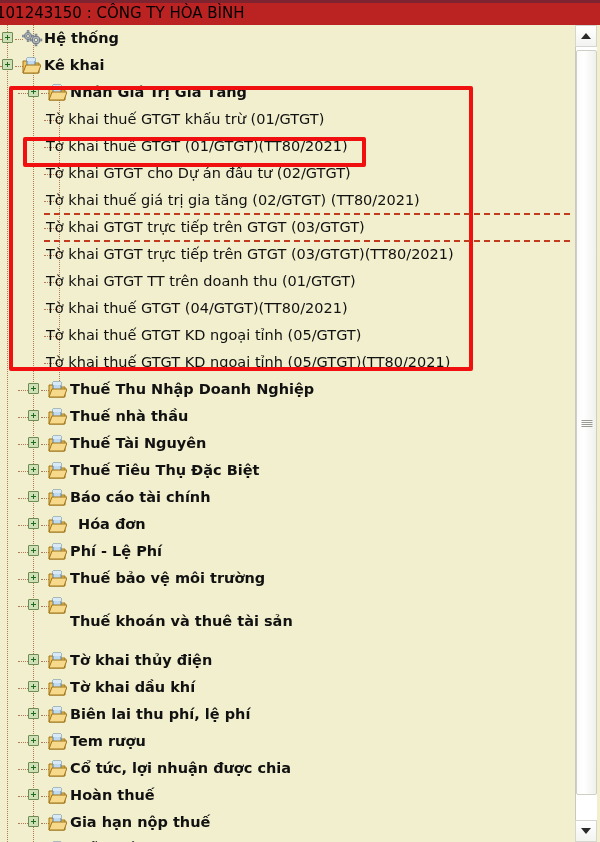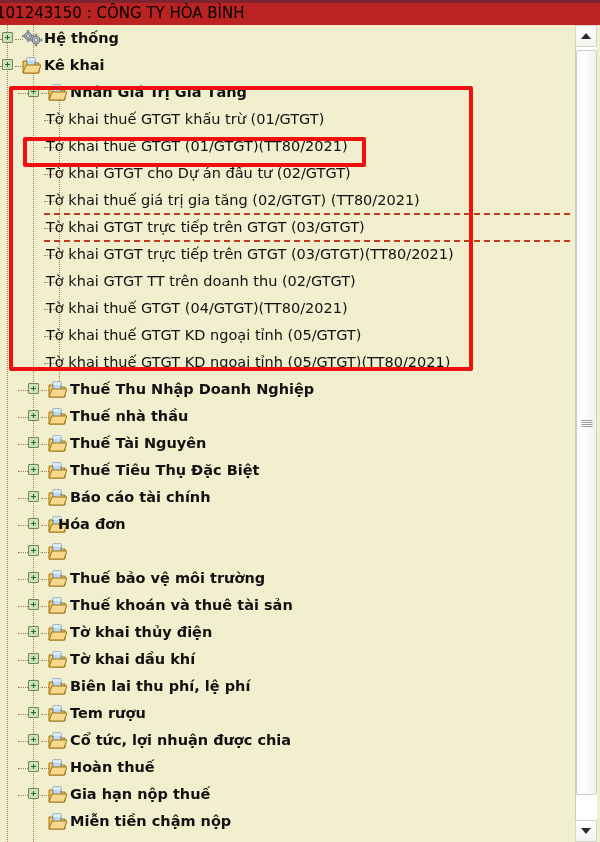--- a/index.html
+++ b/index.html
@@ -274,21 +274,21 @@
         <div class="row" style="height: 27px;">
           <div class="hstub" style="left: 44px; width: 14px; top: 13.5px;"></div>
           <span class="rowlabel leaf" style="position: absolute; left: 46px; top: 0px;">Tờ khai GTGT trực tiếp trên GTGT (03/GTGT)</span>
         </div>
         <div class="row" style="height: 27px;">
           <div class="hstub" style="left: 44px; width: 14px; top: 13.5px;"></div>
           <span class="rowlabel leaf" style="position: absolute; left: 46px; top: 0px;">Tờ khai GTGT trực tiếp trên GTGT (03/GTGT)(TT80/2021)</span>
         </div>
         <div class="row" style="height: 27px;">
           <div class="hstub" style="left: 44px; width: 14px; top: 13.5px;"></div>
-          <span class="rowlabel leaf" style="position: absolute; left: 46px; top: 0px;">Tờ khai GTGT TT trên doanh thu (02/GTGT)</span>
+          <span class="rowlabel leaf" style="position: absolute; left: 46px; top: 0px;">Tờ khai GTGT TT trên doanh thu (01/GTGT)</span>
         </div>
         <div class="row" style="height: 27px;">
           <div class="hstub" style="left: 44px; width: 14px; top: 13.5px;"></div>
           <span class="rowlabel leaf" style="position: absolute; left: 46px; top: 0px;">Tờ khai thuế GTGT (04/GTGT)(TT80/2021)</span>
         </div>
         <div class="row" style="height: 27px;">
           <div class="hstub" style="left: 44px; width: 14px; top: 13.5px;"></div>
           <span class="rowlabel leaf" style="position: absolute; left: 46px; top: 0px;">Tờ khai thuế GTGT KD ngoại tỉnh (05/GTGT)</span>
         </div>
         <div class="row" style="height: 27px;">
@@ -358,32 +358,33 @@
         <div class="row" style="height: 27px;">
           <div class="hstub" style="left: 18px; width: 14px; top: 13.5px;"></div>
           <div class="expander" style="left: 28px; top: 7px;"></div>
           <div class="hstub" style="left: 41px; width: 8px; top: 13.5px;"></div>
           <span class="folder" style="left: 48px; top: 5px;"><svg width="19" height="17" viewBox="0 0 19 17">
               <path d="M1 4 L1 16 L17 16 L17 6 L9 6 L7.5 4 Z" fill="#F2C65A" stroke="#A07418" stroke-width="1"></path>
               <path d="M5 1 L13 1 L13 11 L5 11 Z" fill="#BFD9EE" stroke="#5B82A8" stroke-width="1"></path>
               <path d="M5 1 L13 1 L13 4 L5 4 Z" fill="#D9E9F6" stroke="none"></path>
               <path d="M1 16 L4 8 L19 8 L16 16 Z" fill="#F7D98C" stroke="#A07418" stroke-width="1"></path>
             </svg></span>
-          <span class="rowlabel bold" style="position: absolute; left: 58px; top: 0px;">Hóa đơn</span>
-        </div>
-        <div class="row" style="height: 27px;">
-          <div class="hstub" style="left: 18px; width: 14px; top: 13.5px;"></div>
-          <div class="expander" style="left: 28px; top: 7px;"></div>
-          <div class="hstub" style="left: 41px; width: 8px; top: 13.5px;"></div>
-          <span class="folder" style="left: 48px; top: 5px;"><svg width="19" height="17" viewBox="0 0 19 17">
-              <path d="M1 4 L1 16 L17 16 L17 6 L9 6 L7.5 4 Z" fill="#F2C65A" stroke="#A07418" stroke-width="1"></path>
-              <path d="M5 1 L13 1 L13 11 L5 11 Z" fill="#BFD9EE" stroke="#5B82A8" stroke-width="1"></path>
-              <path d="M5 1 L13 1 L13 4 L5 4 Z" fill="#D9E9F6" stroke="none"></path>
-              <path d="M1 16 L4 8 L19 8 L16 16 Z" fill="#F7D98C" stroke="#A07418" stroke-width="1"></path>
-            </svg></span>
+          <span class="rowlabel bold" style="position: absolute; left: 78px; top: 0px;">Hóa đơn</span>
+        </div>
+        <div class="row" style="height: 27px;">
+          <div class="hstub" style="left: 18px; width: 14px; top: 13.5px;"></div>
+          <div class="expander" style="left: 28px; top: 7px;"></div>
+          <div class="hstub" style="left: 41px; width: 8px; top: 13.5px;"></div>
+          <span class="folder" style="left: 48px; top: 5px;"><svg width="19" height="17" viewBox="0 0 19 17">
+              <path d="M1 4 L1 16 L17 16 L17 6 L9 6 L7.5 4 Z" fill="#F2C65A" stroke="#A07418" stroke-width="1"></path>
+              <path d="M5 1 L13 1 L13 11 L5 11 Z" fill="#BFD9EE" stroke="#5B82A8" stroke-width="1"></path>
+              <path d="M5 1 L13 1 L13 4 L5 4 Z" fill="#D9E9F6" stroke="none"></path>
+              <path d="M1 16 L4 8 L19 8 L16 16 Z" fill="#F7D98C" stroke="#A07418" stroke-width="1"></path>
+            </svg></span>
+          <span class="rowlabel bold" style="position: absolute; left: 70px; top: 0px;">Phí - Lệ Phí</span>
         </div>
         <div class="row" style="height: 27px;">
           <div class="hstub" style="left: 18px; width: 14px; top: 13.5px;"></div>
           <div class="expander" style="left: 28px; top: 7px;"></div>
           <div class="hstub" style="left: 41px; width: 8px; top: 13.5px;"></div>
           <span class="folder" style="left: 48px; top: 5px;"><svg width="19" height="17" viewBox="0 0 19 17">
               <path d="M1 4 L1 16 L17 16 L17 6 L9 6 L7.5 4 Z" fill="#F2C65A" stroke="#A07418" stroke-width="1"></path>
               <path d="M5 1 L13 1 L13 11 L5 11 Z" fill="#BFD9EE" stroke="#5B82A8" stroke-width="1"></path>
               <path d="M5 1 L13 1 L13 4 L5 4 Z" fill="#D9E9F6" stroke="none"></path>
               <path d="M1 16 L4 8 L19 8 L16 16 Z" fill="#F7D98C" stroke="#A07418" stroke-width="1"></path>
@@ -393,23 +394,23 @@
         <div class="row" style="height: 27px;">
           <div class="hstub" style="left: 18px; width: 14px; top: 13.5px;"></div>
           <div class="expander" style="left: 28px; top: 7px;"></div>
           <div class="hstub" style="left: 41px; width: 8px; top: 13.5px;"></div>
           <span class="folder" style="left: 48px; top: 5px;"><svg width="19" height="17" viewBox="0 0 19 17">
               <path d="M1 4 L1 16 L17 16 L17 6 L9 6 L7.5 4 Z" fill="#F2C65A" stroke="#A07418" stroke-width="1"></path>
               <path d="M5 1 L13 1 L13 11 L5 11 Z" fill="#BFD9EE" stroke="#5B82A8" stroke-width="1"></path>
               <path d="M5 1 L13 1 L13 4 L5 4 Z" fill="#D9E9F6" stroke="none"></path>
               <path d="M1 16 L4 8 L19 8 L16 16 Z" fill="#F7D98C" stroke="#A07418" stroke-width="1"></path>
             </svg></span>
-          <span class="rowlabel bold" style="position: absolute; left: 70px; top: 0px;">Thuế khoán và thuê tài sản</span>
-        </div>
-        <div class="row" style="height: 27px;">
+          <span class="rowlabel bold" style="position: absolute; left: 70px; top: 16px;">Thuế khoán và thuê tài sản</span>
+        </div>
+        <div class="row" style="height: 27px; margin-top: 28px;">
           <div class="hstub" style="left: 18px; width: 14px; top: 13.5px;"></div>
           <div class="expander" style="left: 28px; top: 7px;"></div>
           <div class="hstub" style="left: 41px; width: 8px; top: 13.5px;"></div>
           <span class="folder" style="left: 48px; top: 5px;"><svg width="19" height="17" viewBox="0 0 19 17">
               <path d="M1 4 L1 16 L17 16 L17 6 L9 6 L7.5 4 Z" fill="#F2C65A" stroke="#A07418" stroke-width="1"></path>
               <path d="M5 1 L13 1 L13 11 L5 11 Z" fill="#BFD9EE" stroke="#5B82A8" stroke-width="1"></path>
               <path d="M5 1 L13 1 L13 4 L5 4 Z" fill="#D9E9F6" stroke="none"></path>
               <path d="M1 16 L4 8 L19 8 L16 16 Z" fill="#F7D98C" stroke="#A07418" stroke-width="1"></path>
             </svg></span>
           <span class="rowlabel bold" style="position: absolute; left: 70px; top: 0px;">Tờ khai thủy điện</span>

